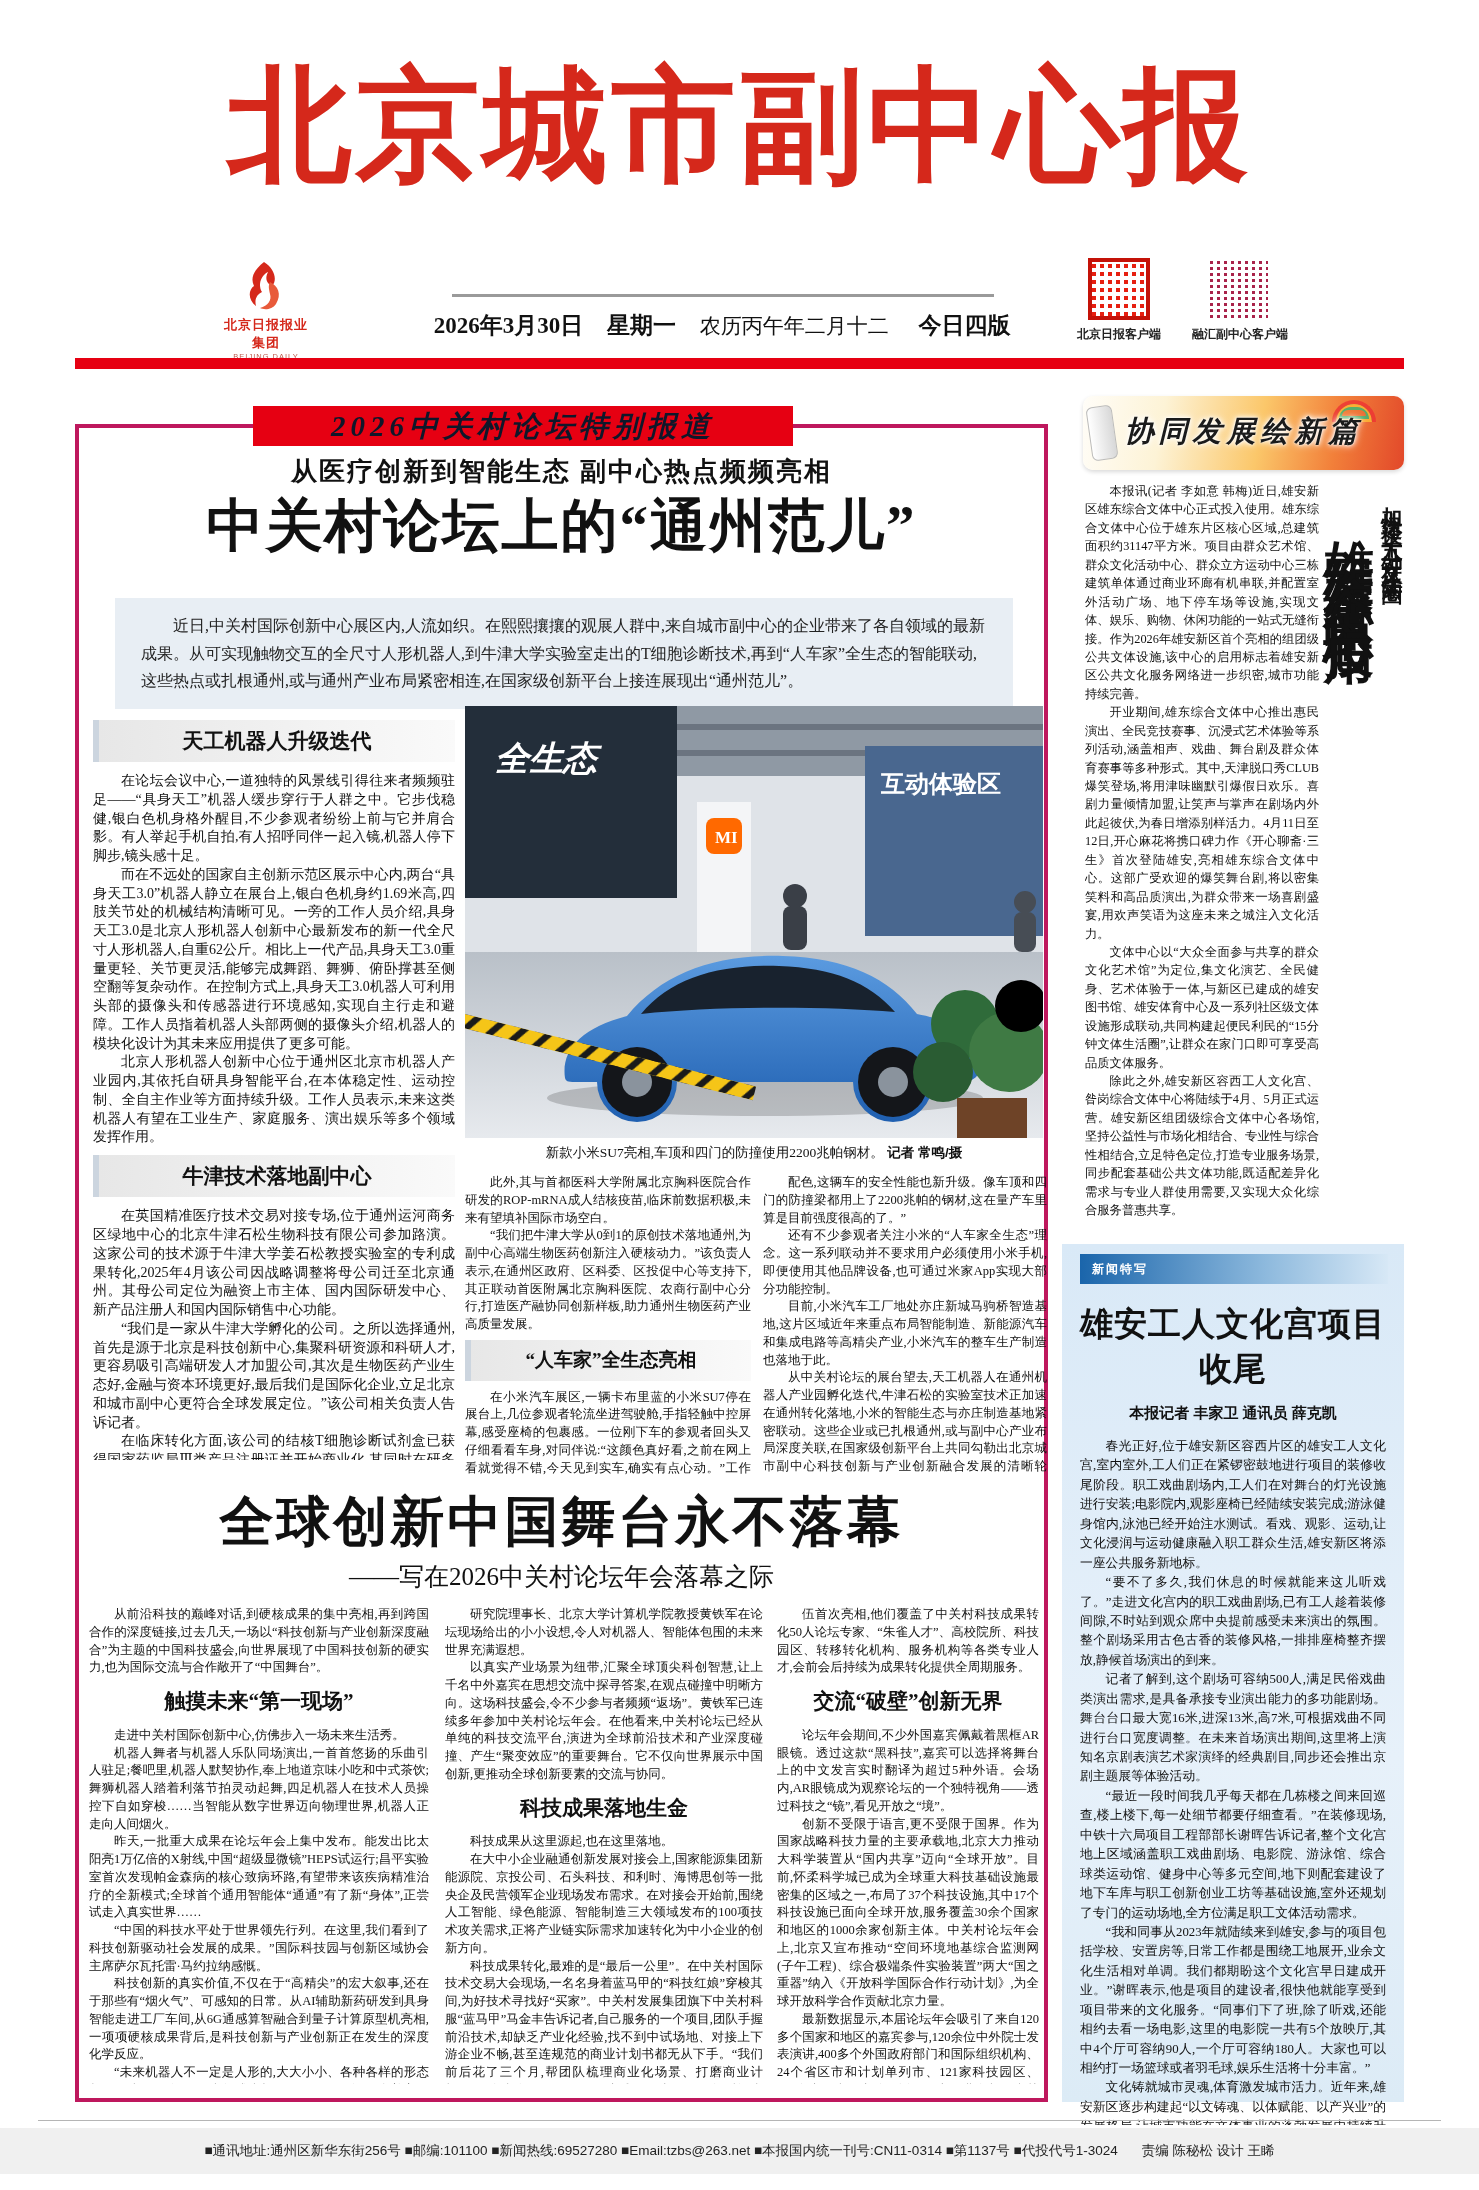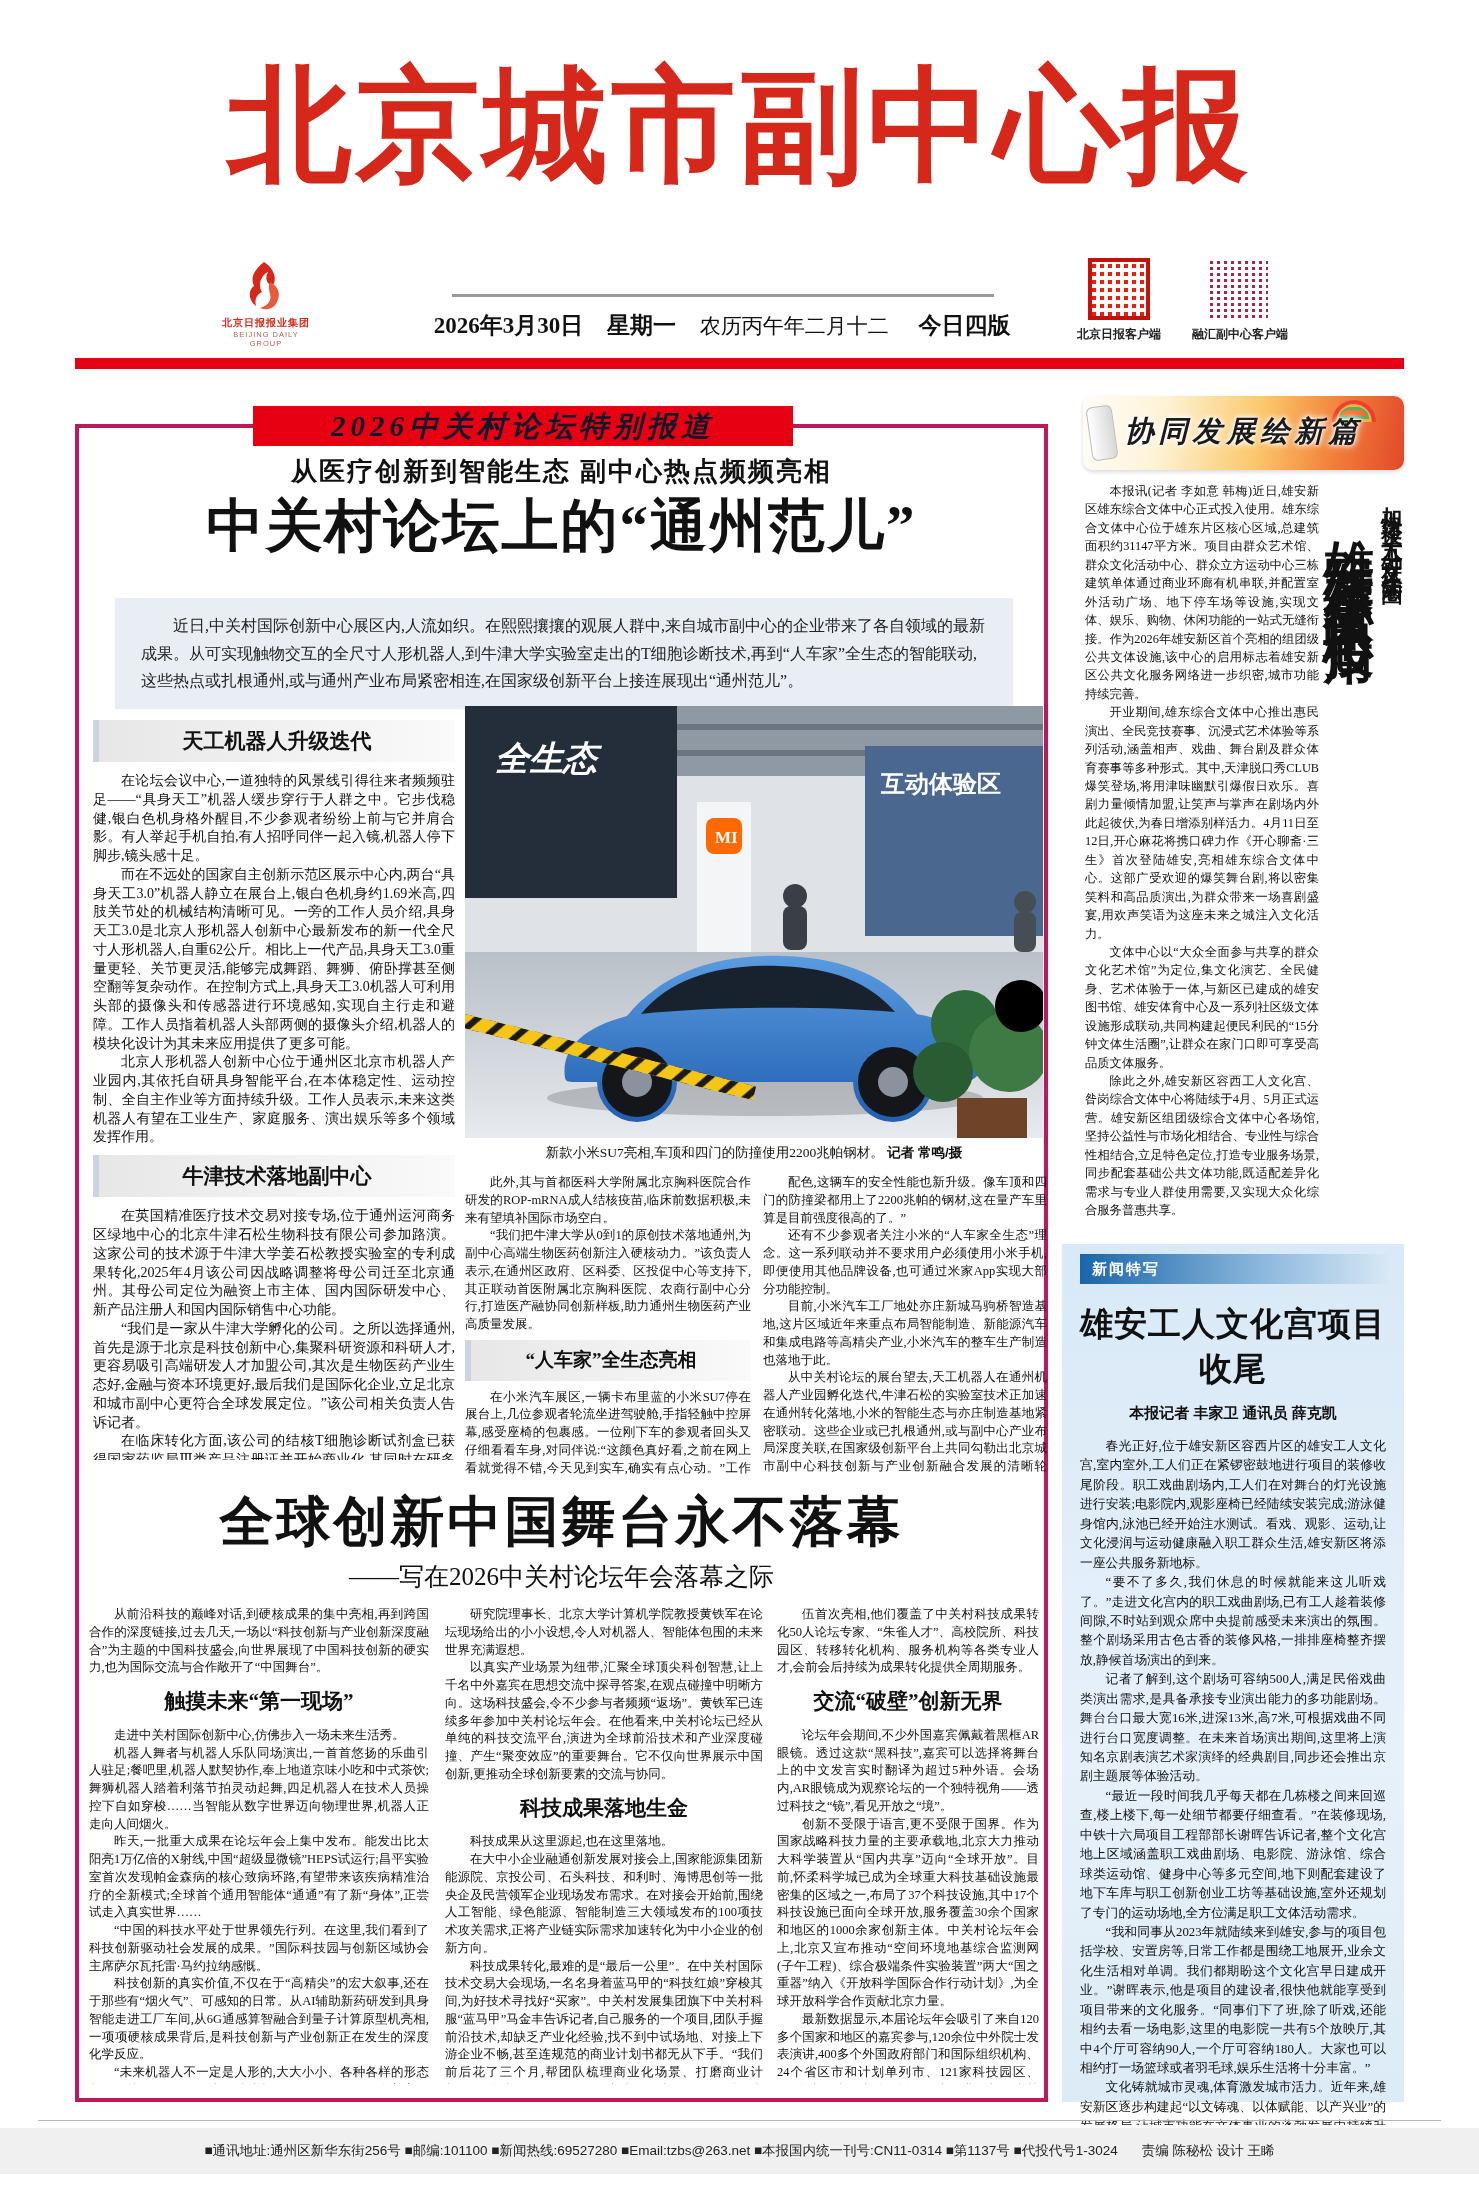--- a/index.html
+++ b/index.html
@@ -5,21 +5,21 @@
   * { margin:0; padding:0; box-sizing:border-box; }
   html,body { background:#ffffff; }
   #page { position:relative; width:1479px; height:2190px; background:#fff; overflow:hidden;
           font-family:"Liberation Serif","DejaVu Serif",serif; color:#111; }
 
   
   .masthead-title { position:absolute; top:44px; left:0; width:100%; text-align:center;
     font-size:124px; font-weight:bold; color:#d5281b; letter-spacing:4px; white-space:nowrap;
     font-family:"Liberation Serif",serif; }
   .pub-logo { position:absolute; left:218px; top:260px; width:96px; text-align:center; }
-  .pub-name { font-size:10px; font-weight:bold; color:#d5281b; letter-spacing:1px; font-family:"Liberation Sans",sans-serif; }
+  .pub-name { font-size:13px; font-weight:bold; color:#d5281b; letter-spacing:1px; font-family:"Liberation Sans",sans-serif; }
   .pub-en { font-size:7.5px; color:#c05a4e; letter-spacing:1px; font-family:"Liberation Sans",sans-serif; }
   .date-rule { position:absolute; left:452px; top:294px; width:542px; height:3px; background:#9a9a9a; }
   .dateline { position:absolute; left:372px; top:310px; width:700px; text-align:center; white-space:nowrap;
     font-size:23px; font-weight:bold; color:#111; }
   .dateline .lunar { font-weight:normal; font-size:21px; margin:0 18px; }
   .dateline .wd { margin-left:18px; }
   .dateline .ed { margin-left:6px; }
   .qr { position:absolute; top:258px; width:62px; height:62px; background:
       repeating-linear-gradient(0deg,#b01008 0 4px,#fff 4px 8px),
       repeating-linear-gradient(90deg,#b01008 0 4px,#fff 4px 8px);
@@ -85,21 +85,21 @@
   #xa-body { left:1085px; top:482px; width:234px; height:744px; font-size:12.3px; line-height:1.5; }
   .v-headline { position:absolute; left:1316px; top:500px; height:712px; writing-mode:vertical-rl;
       font-size:50px; font-weight:bold; letter-spacing:9px; color:#111; }
   .v-kicker { position:absolute; left:1378px; top:490px; height:560px; writing-mode:vertical-rl;
       font-size:21px; font-weight:bold; letter-spacing:6px; color:#111; }
 
   .feature { position:absolute; left:1062px; top:1244px; width:342px; height:858px;
       background:linear-gradient(180deg,#d9e9f7 0%,#e7f1fa 60%,#dcebf6 100%); padding:10px 18px; }
   .feature-label { width:308px; height:30px; line-height:30px; padding-left:12px;
       background:linear-gradient(90deg,#1a65ab,#8db9dd 60%,#d7e8f6); color:#fff; font-weight:bold;
-      font-size:15px; letter-spacing:2px; font-family:"Liberation Sans",sans-serif; }
+      font-size:12px; letter-spacing:2px; font-family:"Liberation Sans",sans-serif; }
   .feature-headline { margin-top:18px; text-align:center; font-size:33px; font-weight:bold; letter-spacing:1px; }
   .feature-byline { margin-top:12px; text-align:center; font-size:15px; font-weight:bold;
       font-family:"Liberation Sans",sans-serif; }
   .feature-body { margin-top:14px; height:688px; overflow:hidden; text-align:justify;
       font-size:12.8px; line-height:1.52; }
   .feature-body p.para { text-indent:2em; }
 
   
   .footer-rule { position:absolute; left:38px; top:2120px; width:1403px; border-top:1px solid #b5b5b5; }
   .footer-band { position:absolute; left:0; top:2128px; width:1479px; height:46px; background:#f0f0f0;

